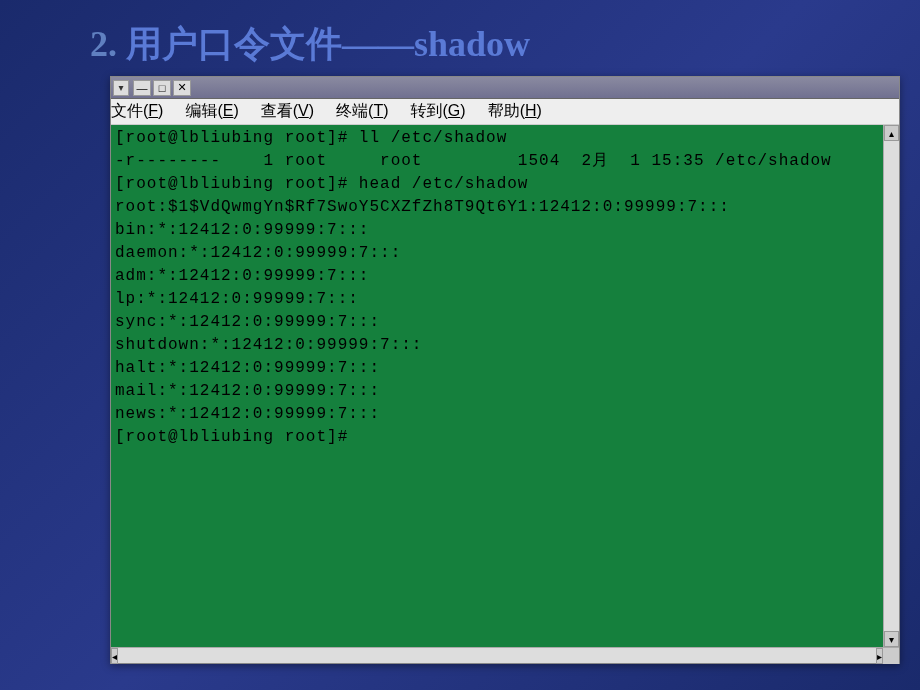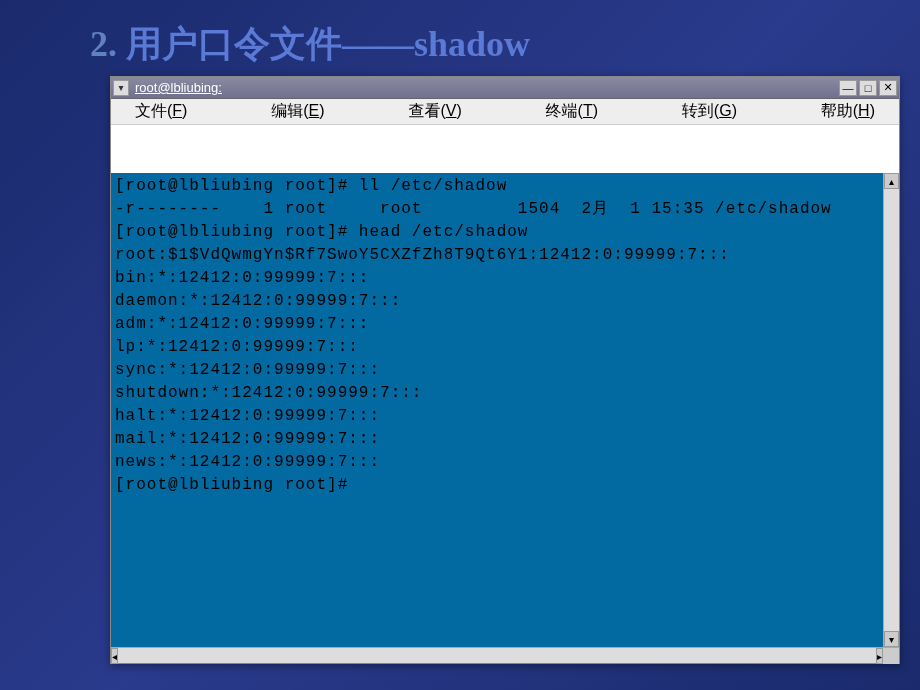--- a/index.html
+++ b/index.html
@@ -72,36 +72,34 @@
       justify-content: center;
       font-size: 11px;
       color: #000;
       cursor: pointer;
     }
     .menubar {
       height: 26px;
       background: #eee;
       display: flex;
       align-items: center;
-      padding: 0 24px;
+      padding: 0 0;
       border-bottom: 1px solid #ccc;
       gap: 22px;
       font-family: "SimSun", sans-serif;
       font-size: 16px;
       color: #000;
-      justify-content: space-between;
     }
     .menu-item { cursor: pointer; }
     .menu-item .ul { text-decoration: underline; }
     .terminal-body {
       flex: 1;
-      background: #0369a1;
+      background: #15803d;
       display: flex;
       position: relative;
-      margin-top: 48px;
     }
     .terminal-content {
       flex: 1;
       padding: 2px 4px;
       font-family: "Courier New", monospace;
       font-size: 16px;
       line-height: 23px;
       color: #000;
       white-space: pre;
       letter-spacing: 1px;
@@ -144,21 +142,20 @@
 <div class="slide-title">
   <span class="num">2.</span>
   <span>用户口令文件——shadow</span>
 </div>
 
 <div class="terminal-window">
   <div class="titlebar">
     <div class="window-menu-btn">
       <span>▾</span>
     </div>
-    <div class="titlebar-text">root@lbliubing:</div>
     <div class="win-btns">
       <div class="win-btn">
           <span>—</span>
         </div>
       <div class="win-btn">
           <span>□</span>
         </div>
       <div class="win-btn">
           <span>✕</span>
         </div>

